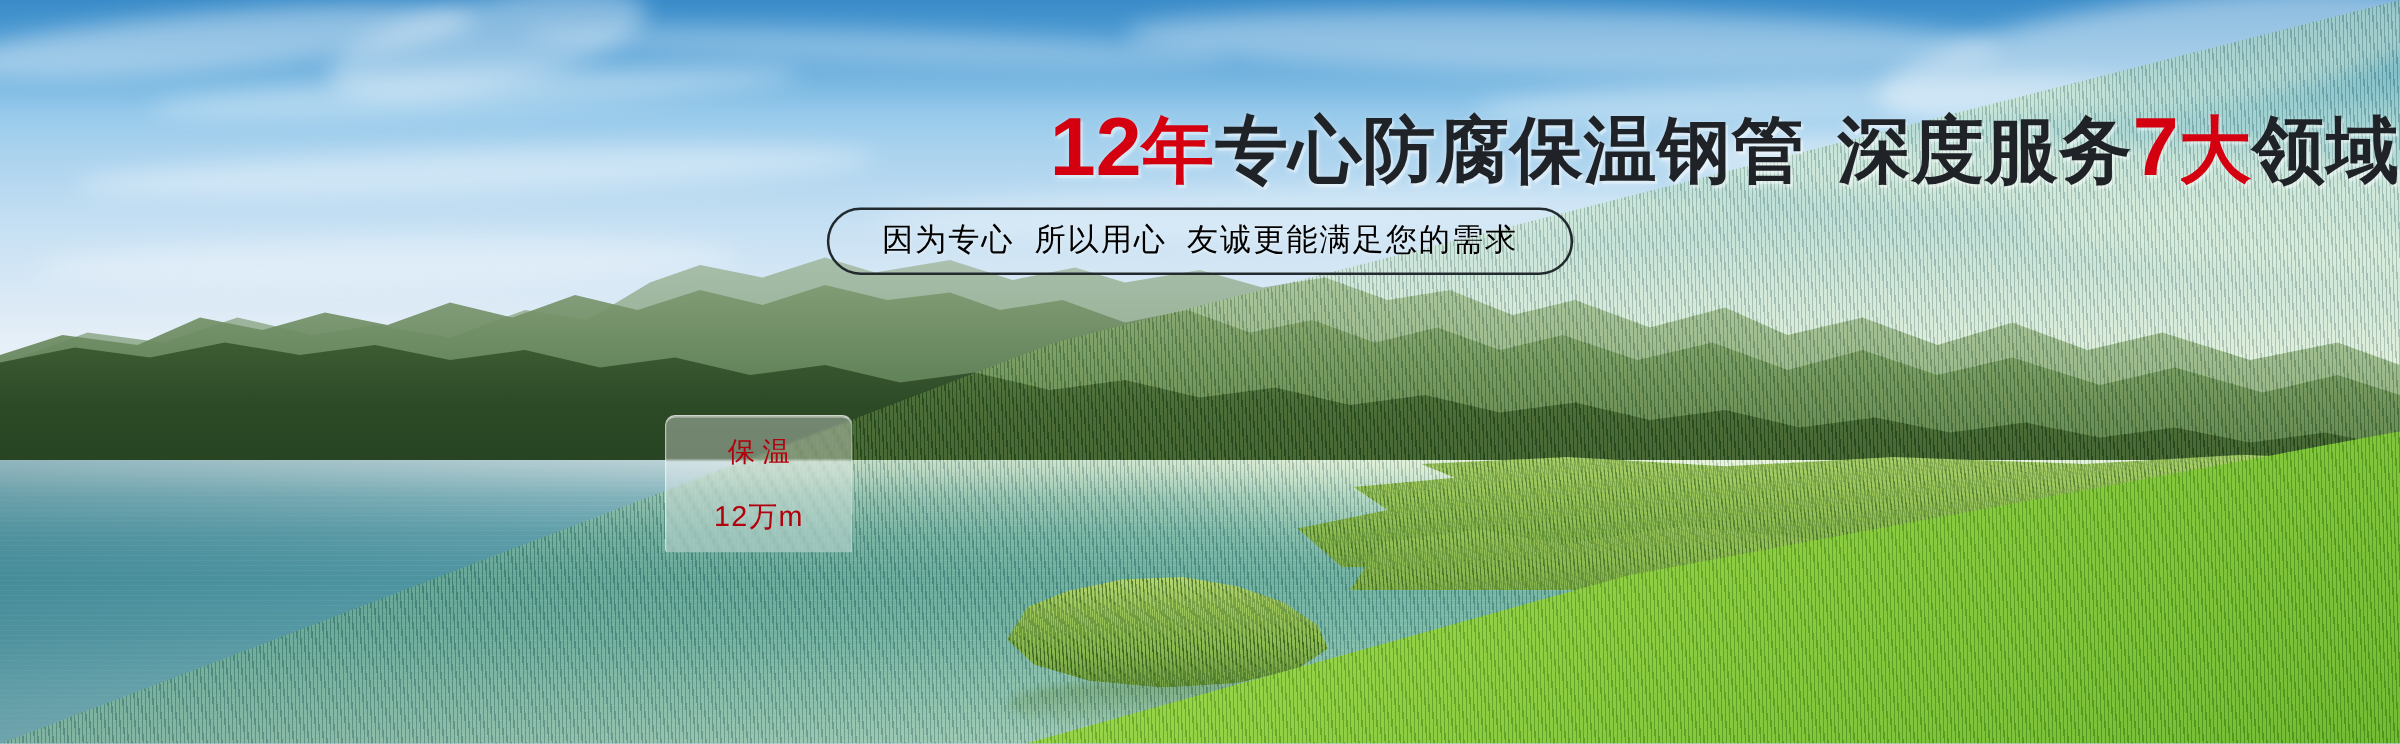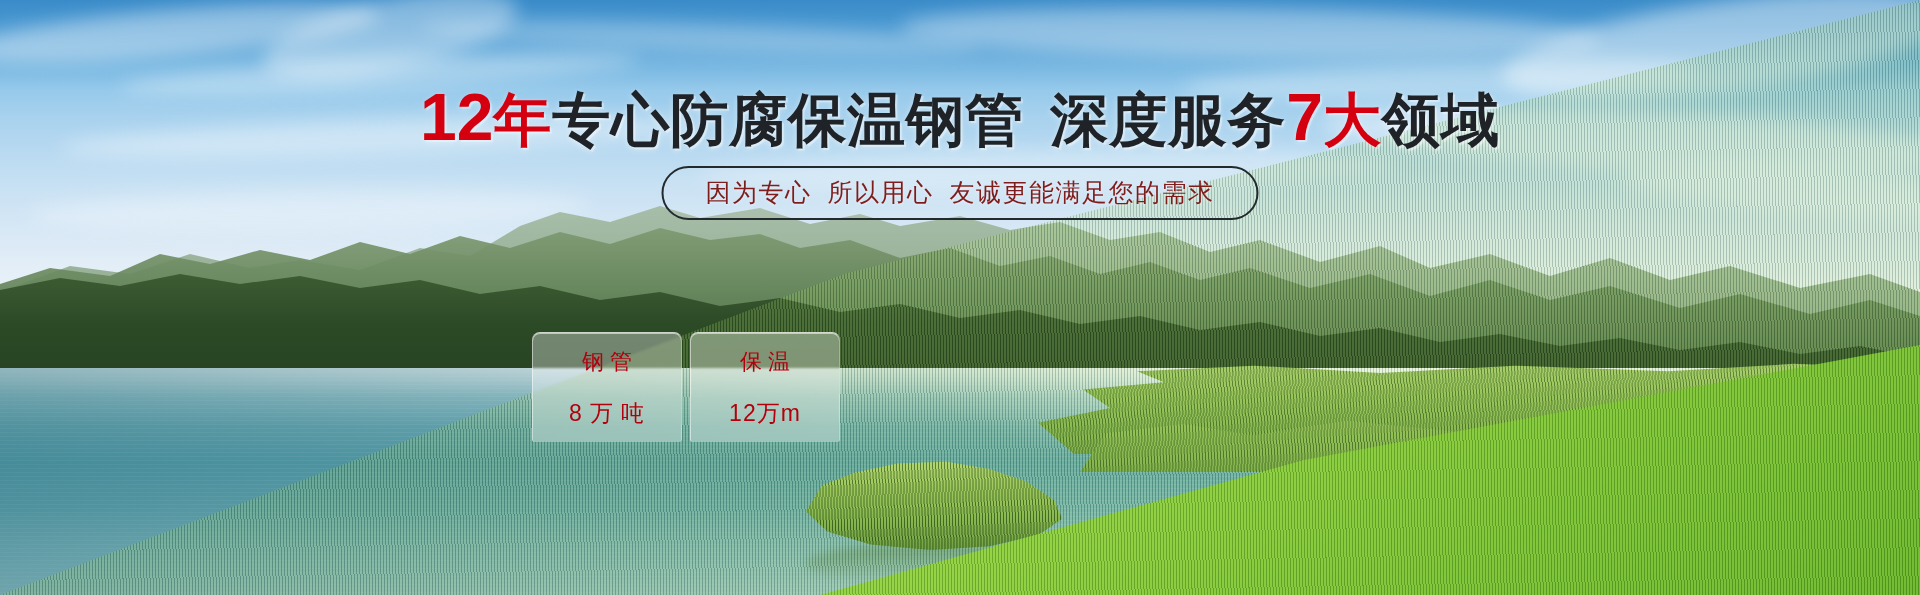--- a/index.html
+++ b/index.html
@@ -183,21 +183,21 @@
   .rocks {
     position: absolute; left: 1690px; top: 452px; width: 200px; height: 42px;
     background: radial-gradient(ellipse at 40% 50%, rgba(205,212,205,.85), rgba(205,212,205,0) 70%);
     filter: blur(2px);
   }
 
   
   .headline {
     position: absolute;
     left: 0; right: 0; top: 86px;
-    text-align: center;
+    text-align: right;
     white-space: nowrap;
     font-size: 58px;
     line-height: 62px;
     font-weight: 700;
     letter-spacing: 1px;
     color: #1f2327;
     text-shadow:
        2px 2px 0 rgba(255,255,255,.35),
        0 2px 6px rgba(255,255,255,.45);
   }
@@ -217,21 +217,21 @@
   .subpill {
     position: absolute;
     left: 50%; top: 166px;
     transform: translateX(-50%);
     padding: 9px 42px 11px;
     border: 2px solid #222a2e;
     border-radius: 30px;
     font-size: 25px;
     line-height: 30px;
     letter-spacing: 1.5px;
-    color: #7f1d1d;
+    color: #000000;
     white-space: nowrap;
     background: rgba(255,255,255,.06);
     text-shadow: 0 1px 3px rgba(255,255,255,.5);
   }
   .subpill .sp { display: inline-block; width: 16px; }
 
   
   .cards {
     position: absolute;
     left: 532px; top: 332px;
@@ -370,26 +370,20 @@
   <div class="headline">
     <span class="red num">12</span><span class="red">年</span><span>专心防腐保温钢管</span><span class="gap"></span><span>深度服务</span><span class="red num">7</span><span class="red">大</span><span>领域</span>
   </div>
 
   <div class="subpill">
     <span>因为专心</span><span class="sp"></span><span>所以用心</span><span class="sp"></span><span>友诚更能满足您的需求</span>
   </div>
 
   <div class="cards">
 
-    <div class="card">
-      <div class="card-title">钢管</div>
-      <div class="card-value">
-        <span>8</span><span class="sp"></span><span>万</span><span class="sp"></span><span>吨</span>
-      </div>
-    </div>
 
 
     <div class="card">
       <div class="card-title">保温</div>
       <div class="card-value">
         <span>12</span><span>万</span><span>m</span>
       </div>
     </div>
 
   </div>

